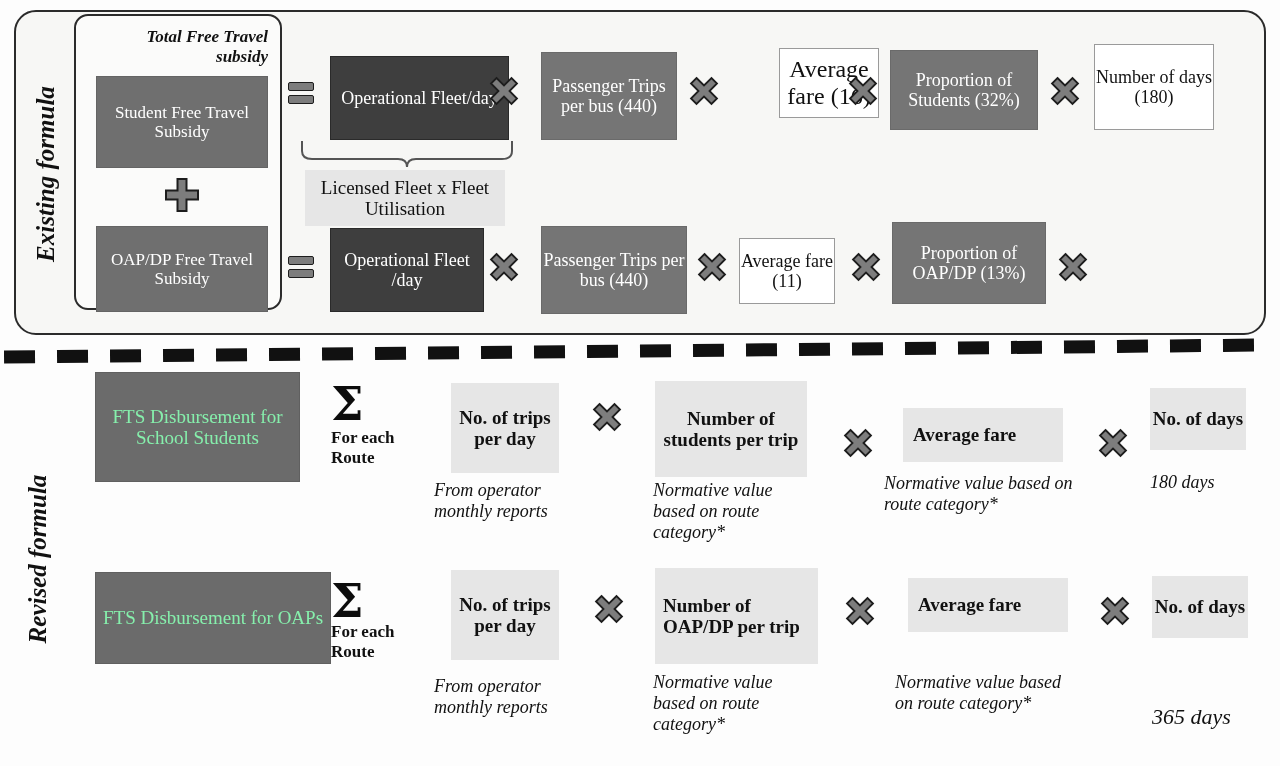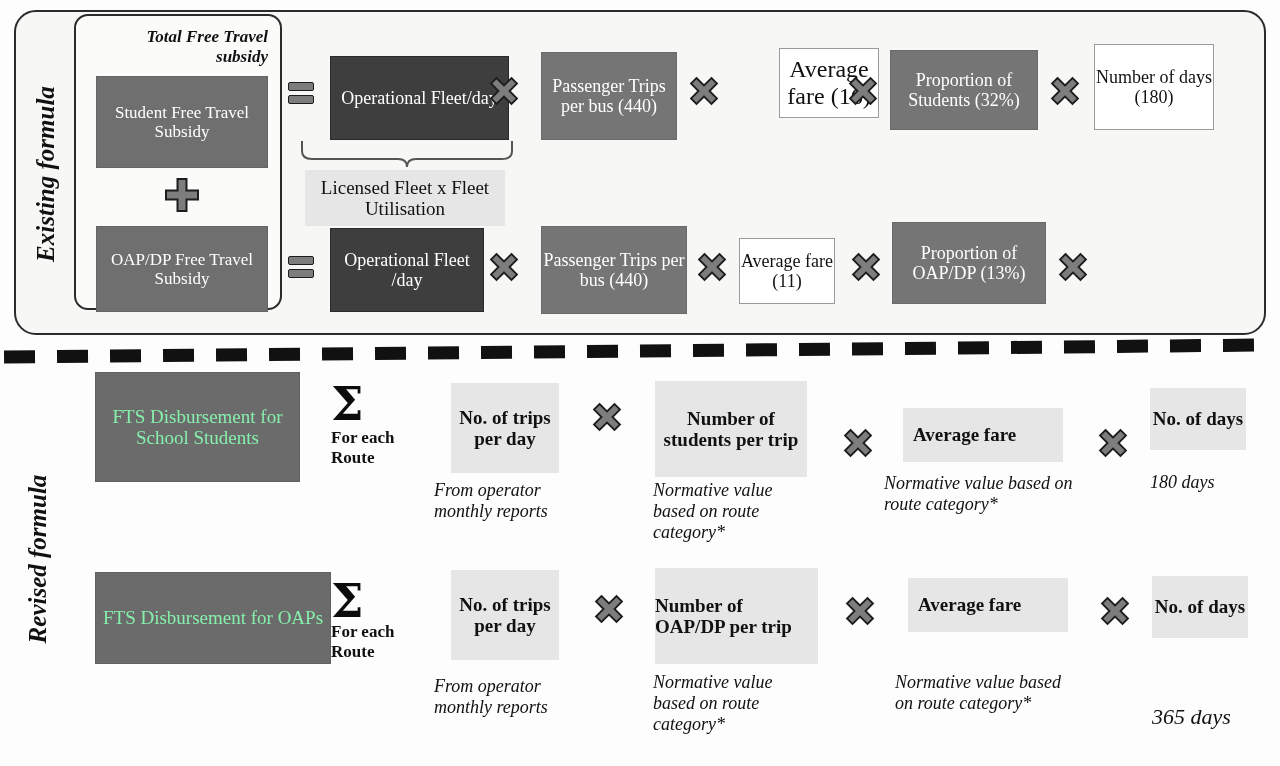--- a/index.html
+++ b/index.html
@@ -250,21 +250,21 @@
 
   <div class="box box-light" style="left:451px; top:570px; width:108px; height:90px; font-size:19px; font-weight:bold;">No. of trips per day</div>
   <div class="cap" style="left:434px; top:676px; width:148px; font-size:18px;">From operator monthly reports</div>
 
   <div class="xop" style="left:594px; top:594px;">
     <svg viewBox="0 0 30 30">
         <path d="M7.5 2 L15 9.5 L22.5 2 L28 7.5 L20.5 15 L28 22.5 L22.5 28 L15 20.5 L7.5 28 L2 22.5 L9.5 15 L2 7.5 Z" fill="#7d7d7d" stroke="#1d1d1d" stroke-width="1.8" stroke-linejoin="miter"></path>
       </svg>
   </div>
 
-  <div class="box box-light" style="left:655px; top:568px; width:163px; height:96px; font-size:19px; font-weight:bold; justify-content:flex-start; text-align:left;">Number of OAP/DP per trip</div>
+  <div class="box box-light" style="left:655px; top:568px; width:163px; height:96px; font-size:19px; font-weight:bold; justify-content:flex-start; padding-left:8px; text-align:left;">Number of OAP/DP per trip</div>
   <div class="cap" style="left:653px; top:672px; width:160px; font-size:18px;">Normative value based on route category*</div>
 
   <div class="xop" style="left:845px; top:596px;">
     <svg viewBox="0 0 30 30">
         <path d="M7.5 2 L15 9.5 L22.5 2 L28 7.5 L20.5 15 L28 22.5 L22.5 28 L15 20.5 L7.5 28 L2 22.5 L9.5 15 L2 7.5 Z" fill="#7d7d7d" stroke="#1d1d1d" stroke-width="1.8" stroke-linejoin="miter"></path>
       </svg>
   </div>
 
   <div class="box box-light" style="left:908px; top:578px; width:160px; height:54px; font-size:19px; font-weight:bold; justify-content:flex-start; padding-left:10px; text-align:left;">Average fare</div>
   <div class="cap" style="left:895px; top:672px; width:170px; font-size:18px;">Normative value based on route category*</div>

